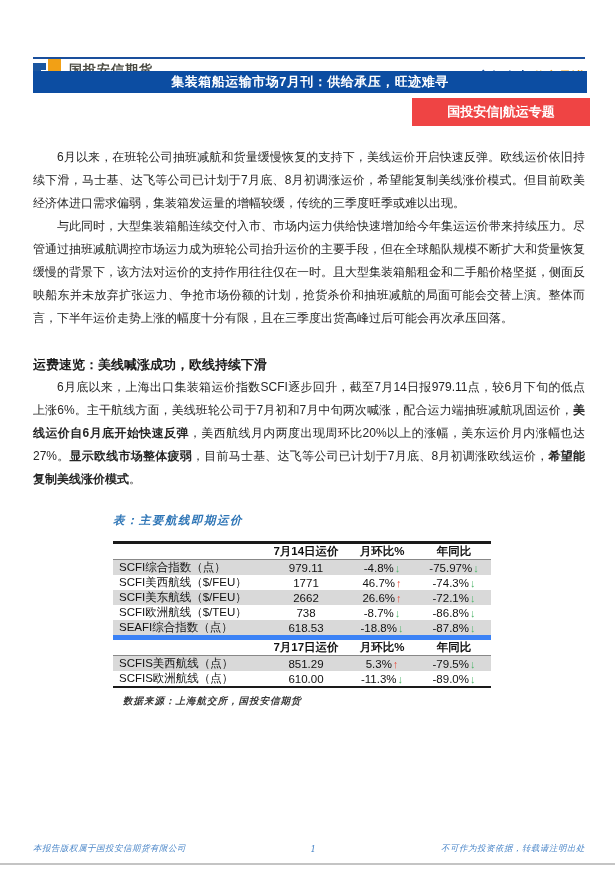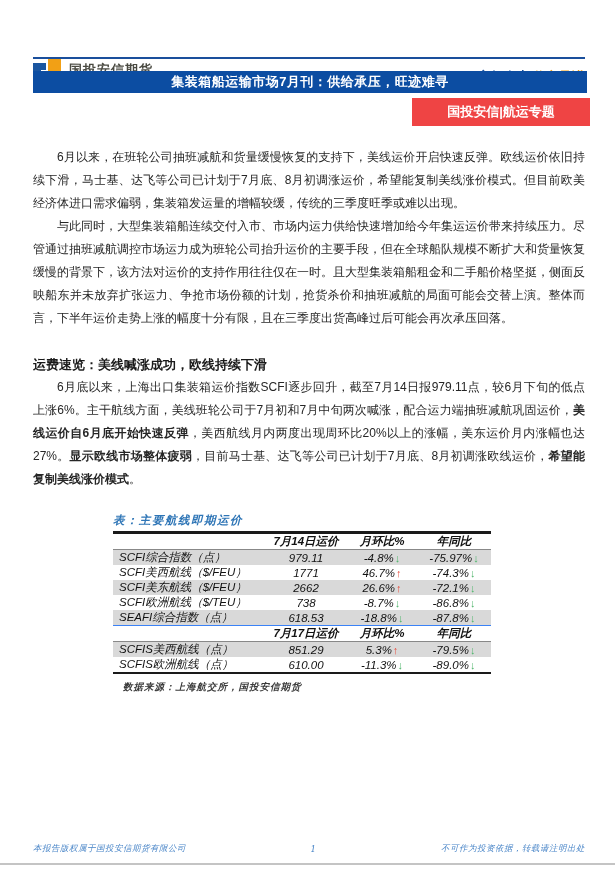--- a/index.html
+++ b/index.html
@@ -32,29 +32,29 @@
     background:#ef4444; color:#fff; font-size:13px; font-weight:bold;
     text-align:center; line-height:28px; }
   
   .body { position:absolute; left:33px; right:30px; top:146px; }
   .para { font-size:12px; line-height:23px; text-indent:2em; text-align:justify; color:#262626; }
   .para .b { font-weight:bold; }
   .section-heading { font-size:13px; font-weight:bold; line-height:23px; margin-top:23px; color:#1a1a1a; }
   
   .table-block { margin:22px 0 0 80px; width:378px; }
   .table-caption { font-family:Liberation Sans, sans-serif; font-style:italic; font-weight:bold;
-    color:#2e75b6; font-size:11.5px; letter-spacing:1.5px; margin-bottom:3px; }
+    color:#2e75b6; font-size:11.5px; letter-spacing:1.5px; margin-bottom:13px; }
   table.rates { width:100%; border-collapse:collapse;
     border-top:3px solid #1a1a1a; border-bottom:2px solid #1a1a1a;
     font-size:11.5px; color:#111; }
-  table.rates td { height:14px; text-align:center; padding:0 2px; white-space:nowrap;font-style:italic; }
+  table.rates td { height:14px; text-align:center; padding:0 2px; white-space:nowrap; }
   table.rates td.lbl { text-align:left; padding-left:6px; }
   table.rates tr.hrow td { font-weight:bold; background:#fff; }
   table.rates tr.hrow { border-bottom:1px solid #888; }
-  table.rates tr.section-start { border-top:1px solid #3b82f6; }
+  table.rates tr.section-start { border-top:5px solid #3b82f6; }
   table.rates tr.shaded { background:#d9d9d9; }
   .arrow { font-size:11px; margin-left:1px; }
   .arrow.up { color:#e74c3c; }
   .arrow.down { color:#4db56a; }
   .table-source { font-family:"DejaVu Serif", serif; font-style:italic;
     font-size:9.5px; color:#3a3a3a; letter-spacing:1px; margin:7px 0 0 10px;font-weight:bold; }
   .closing { margin-top:22px; }
   
   .footer { position:absolute; left:33px; right:30px; top:843px;
     display:flex; justify-content:space-between; align-items:center;

